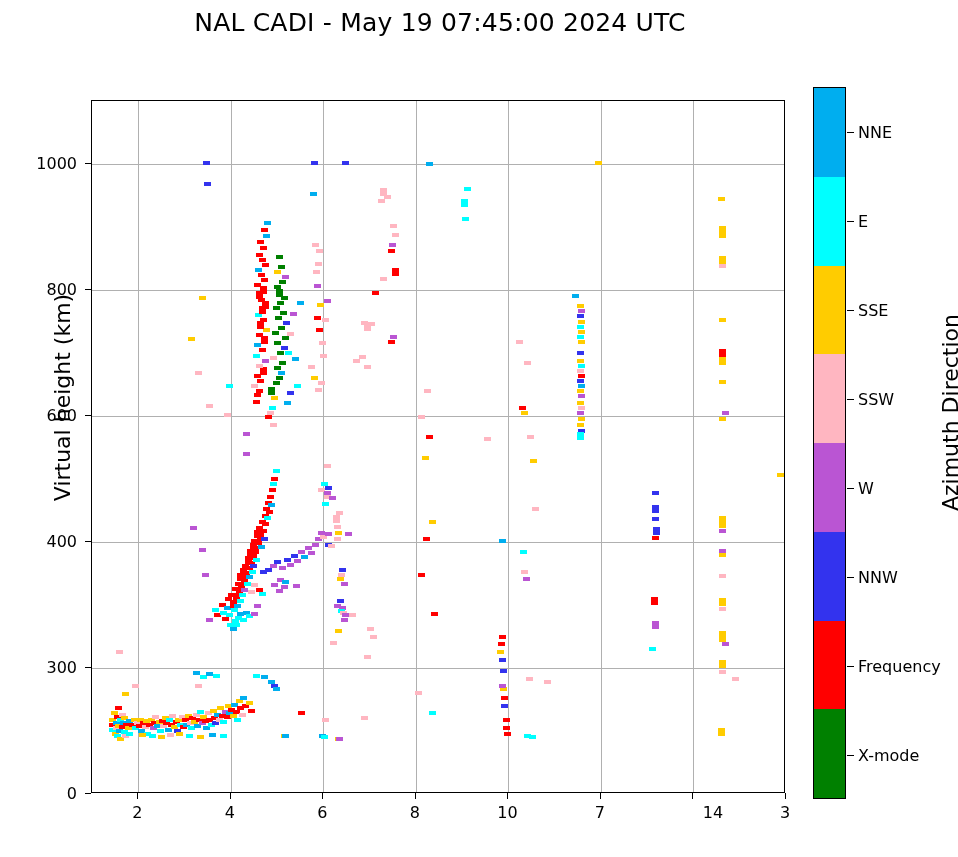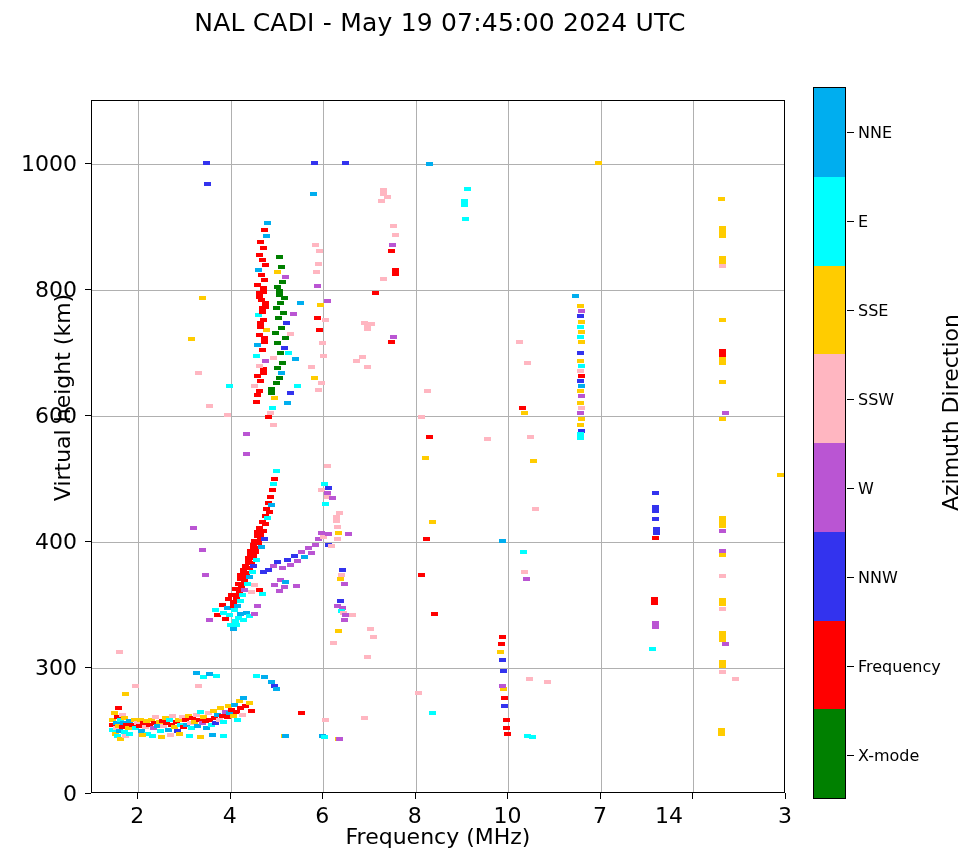--- a/index.html
+++ b/index.html
@@ -16,21 +16,21 @@
   #canvasLayer{position:absolute;left:0;top:0;width:100%;height:100%;overflow:hidden;}
   .gridline{position:absolute;background:#b0b0b0;}
   .gl-v{width:1px;top:0;bottom:0;}
   .gl-h{height:1px;left:0;right:0;}
   .pt{position:absolute;}
 
   
   .tick{position:absolute;background:#000;}
   .tick-x{width:1px;height:6px;}
   .tick-y{height:1px;width:6px;}
-  .ticklabel{position:absolute;font-size:22px;color:#000;white-space:nowrap;}
+  .ticklabel{position:absolute;font-size:16px;color:#000;white-space:nowrap;}
   .tl-x{transform:translateX(-50%);}
   .tl-y{transform:translateY(-50%);text-align:right;}
 
   #xlabel{position:absolute;left:91px;top:824px;width:694px;text-align:center;
           font-size:22px;}
   #ylabel{position:absolute;left:-78px;top:385px;width:280px;text-align:center;
           font-size:22px;transform:rotate(-90deg);transform-origin:center center;}
 
   
   #cbar{position:absolute;left:813px;top:87px;width:33px;height:712px;
@@ -560,38 +560,37 @@
       <div class="ticklabel tl-x" style="left: 229.8px; top: 803px;">4</div>
       <div class="tick tick-x" style="left: 322.333px; top: 793px;"></div>
       <div class="ticklabel tl-x" style="left: 322.333px; top: 803px;">6</div>
       <div class="tick tick-x" style="left: 414.867px; top: 793px;"></div>
       <div class="ticklabel tl-x" style="left: 414.867px; top: 803px;">8</div>
       <div class="tick tick-x" style="left: 507.4px; top: 793px;"></div>
       <div class="ticklabel tl-x" style="left: 507.4px; top: 803px;">10</div>
       <div class="tick tick-x" style="left: 599.933px; top: 793px;"></div>
       <div class="ticklabel tl-x" style="left: 599.933px; top: 803px;">7</div>
       <div class="tick tick-x" style="left: 692.467px; top: 793px;"></div>
-      <div class="ticklabel tl-x" style="left: 669px; top: 803px;">14</div>
+      <div class="ticklabel tl-x" style="left: 713px; top: 803px;">14</div>
       <div class="tick tick-x" style="left: 785px; top: 793px;"></div>
       <div class="ticklabel tl-x" style="left: 785px; top: 803px;">3</div>
       <div class="tick tick-y" style="left: 85px; top: 793px;"></div>
       <div class="ticklabel tl-y" style="left: 1px; width: 76px; top: 793px;">0</div>
       <div class="tick tick-y" style="left: 85px; top: 667px;"></div>
       <div class="ticklabel tl-y" style="left: 1px; width: 76px; top: 667px;">300</div>
       <div class="tick tick-y" style="left: 85px; top: 541px;"></div>
       <div class="ticklabel tl-y" style="left: 1px; width: 76px; top: 541px;">400</div>
       <div class="tick tick-y" style="left: 85px; top: 415px;"></div>
       <div class="ticklabel tl-y" style="left: 1px; width: 76px; top: 415px;">600</div>
       <div class="tick tick-y" style="left: 85px; top: 289px;"></div>
       <div class="ticklabel tl-y" style="left: 1px; width: 76px; top: 289px;">800</div>
       <div class="tick tick-y" style="left: 85px; top: 163px;"></div>
       <div class="ticklabel tl-y" style="left: 1px; width: 76px; top: 163px;">1000</div>
     </div>
 
-  <div id="xlabel">Frequency (MHz)</div>
   <div id="ylabel">Virtual height (km)</div>
 
   <div id="cbar">
       <div class="cseg" style="height: 12.5%; background: rgb(0, 174, 239);"></div>
       <div class="cseg" style="height: 12.5%; background: rgb(0, 255, 255);"></div>
       <div class="cseg" style="height: 12.5%; background: rgb(255, 204, 0);"></div>
       <div class="cseg" style="height: 12.5%; background: rgb(255, 182, 193);"></div>
       <div class="cseg" style="height: 12.5%; background: rgb(186, 85, 211);"></div>
       <div class="cseg" style="height: 12.5%; background: rgb(51, 51, 238);"></div>
       <div class="cseg" style="height: 12.5%; background: rgb(255, 0, 0);"></div>

